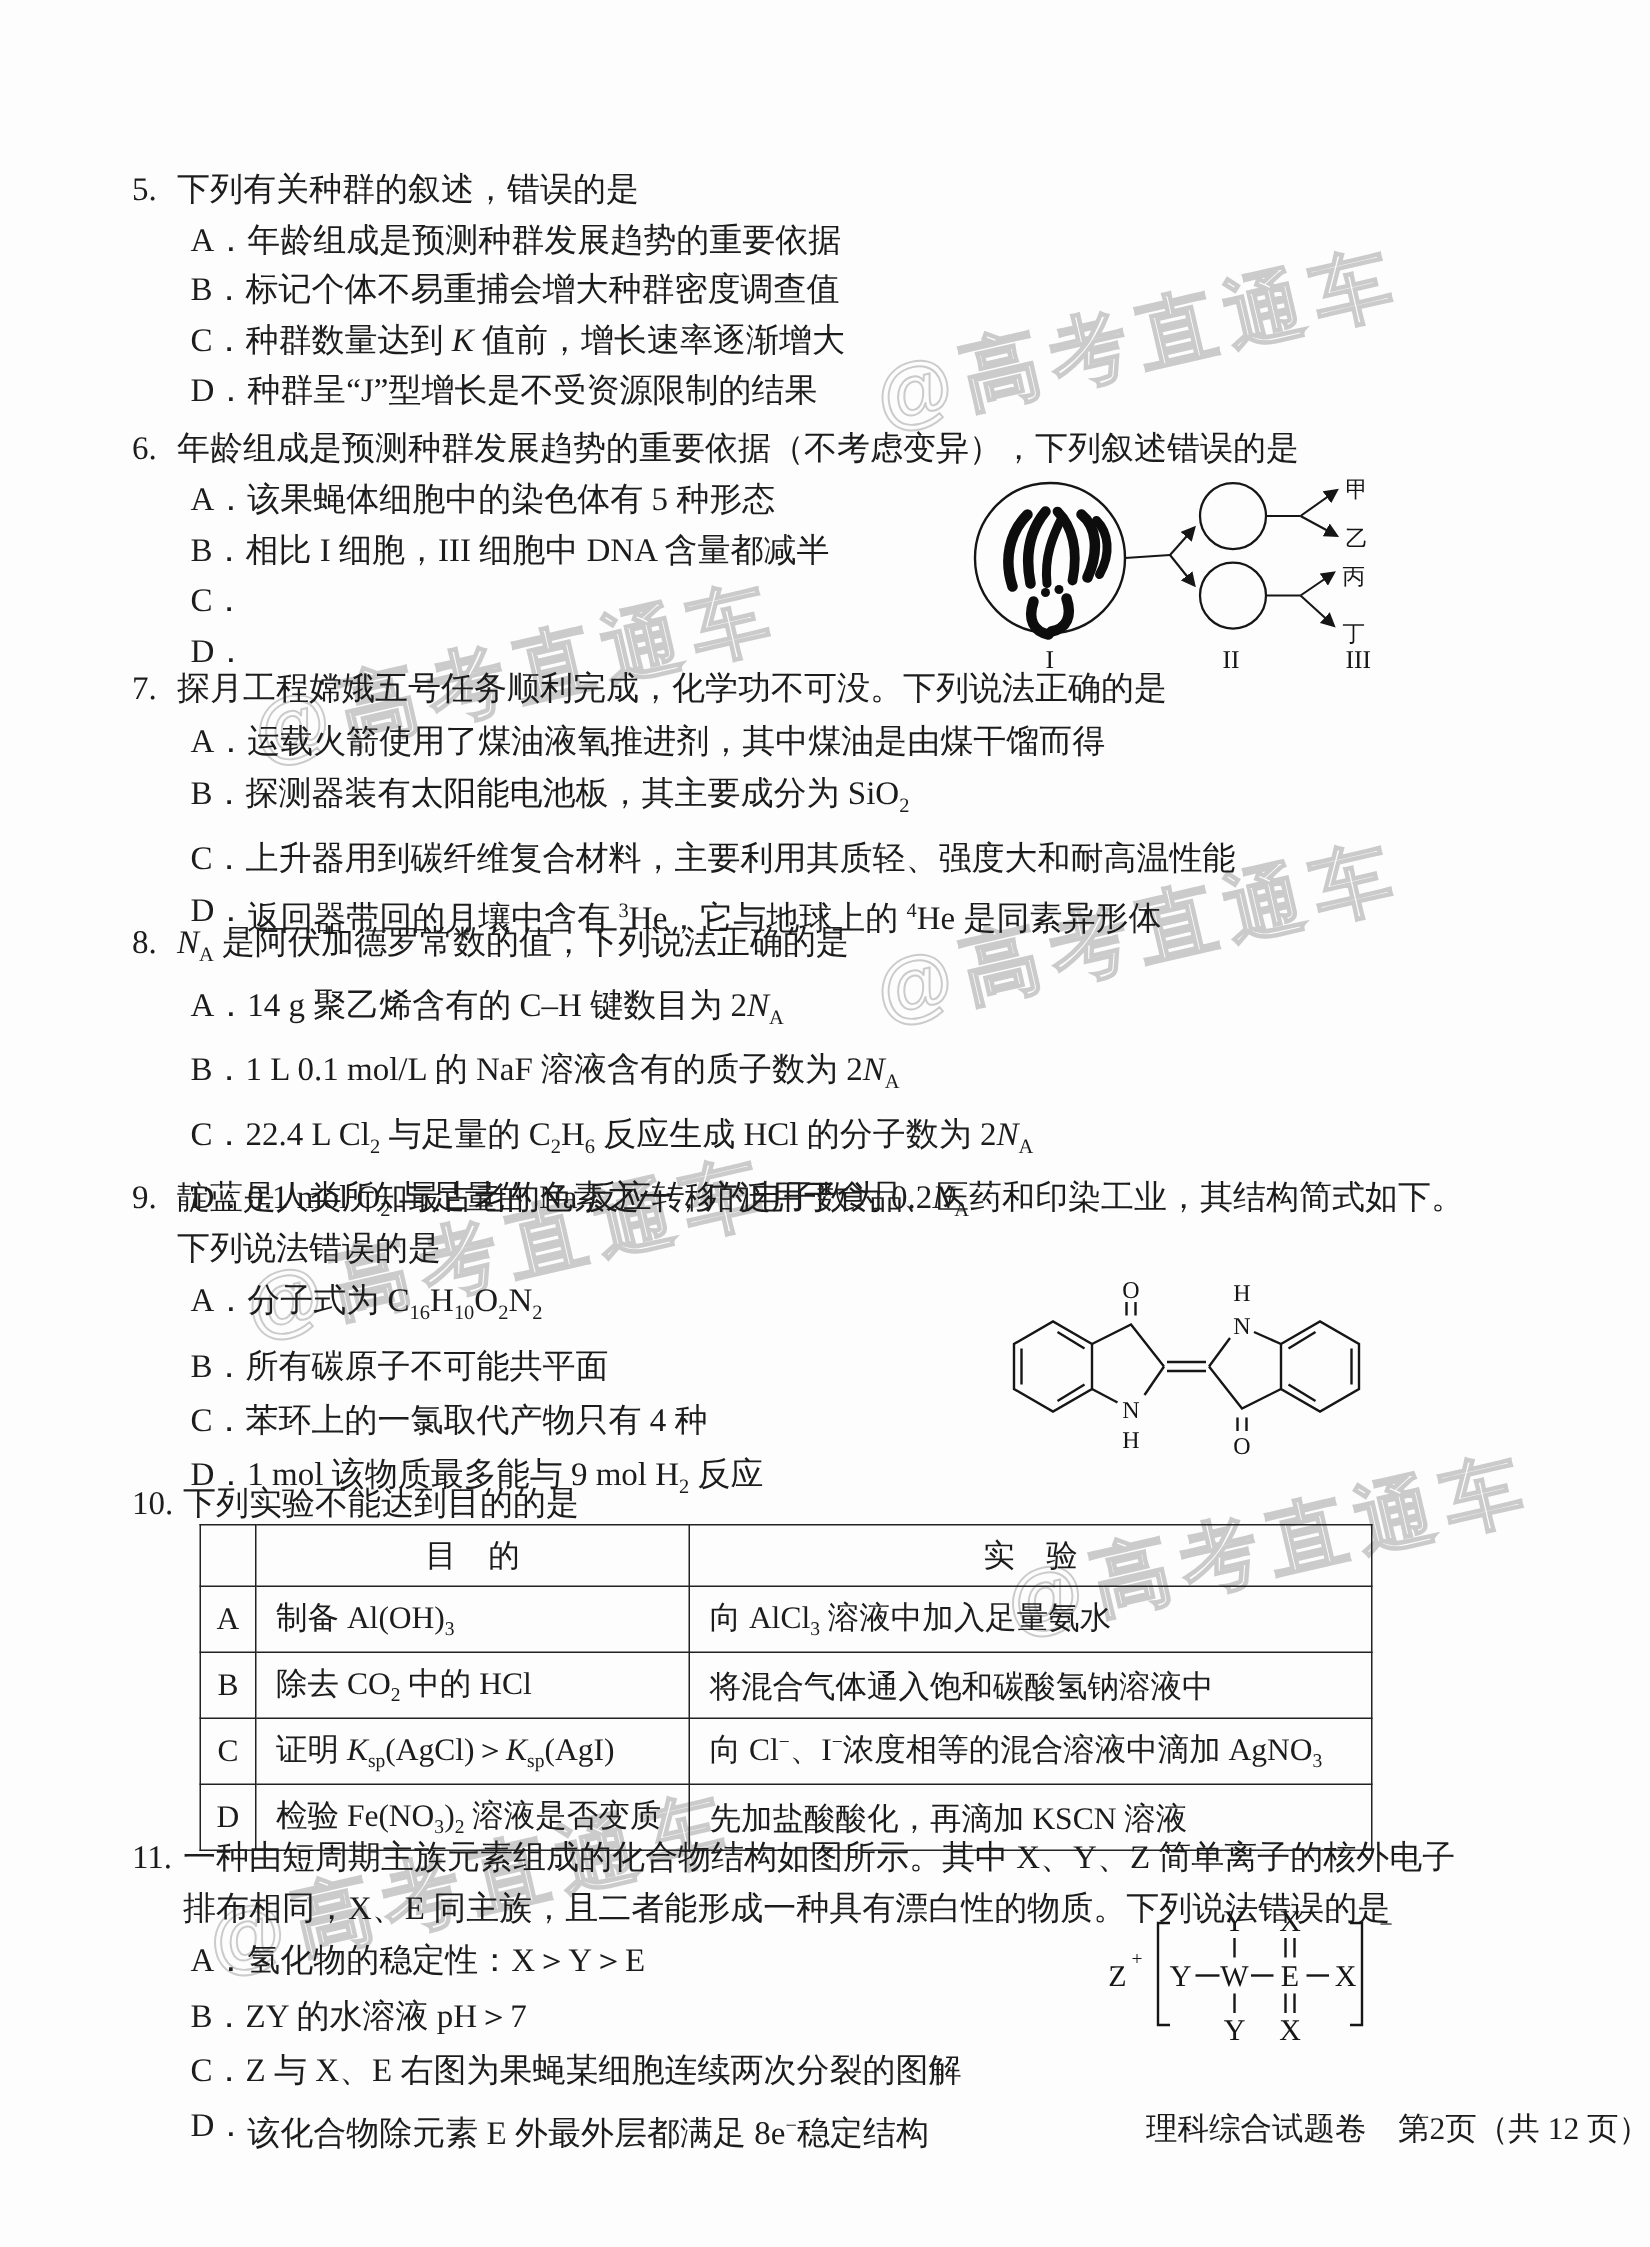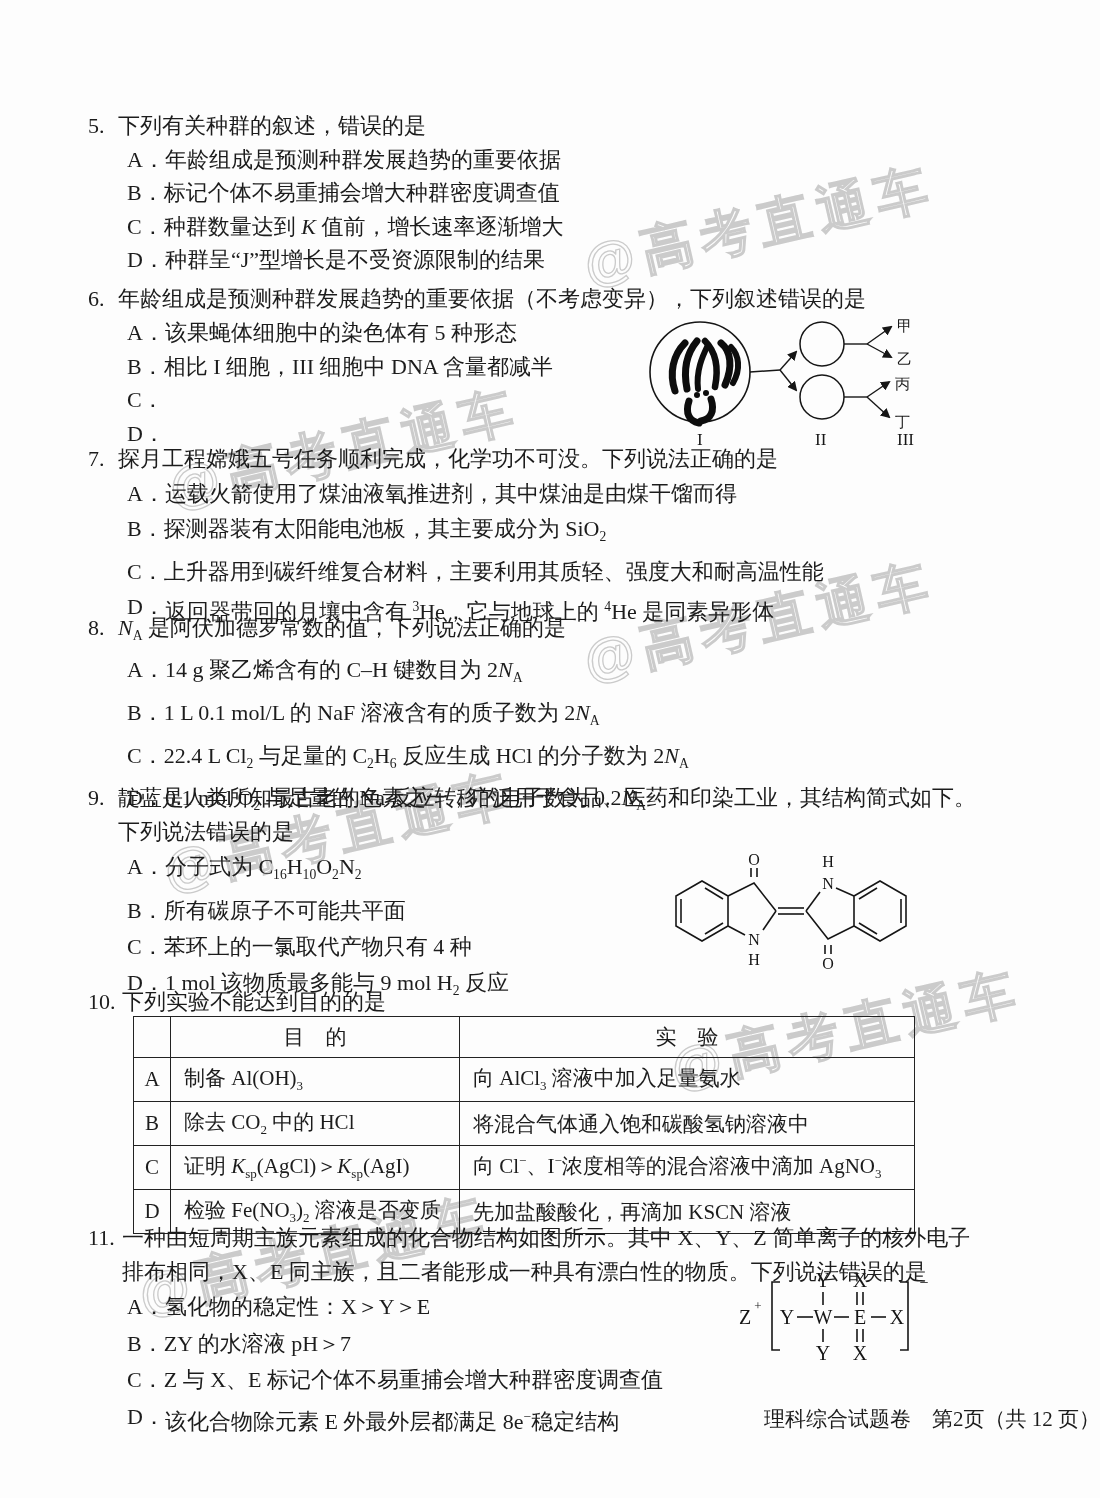--- a/index.html
+++ b/index.html
@@ -329,21 +329,21 @@
       <div class="opt">
           <span class="opt-label">A．</span>
           <span class="opt-text">氢化物的稳定性：X＞Y＞E</span>
         </div>
       <div class="opt">
           <span class="opt-label">B．</span>
           <span class="opt-text">ZY 的水溶液 pH＞7</span>
         </div>
       <div class="opt">
           <span class="opt-label">C．</span>
-          <span class="opt-text">Z 与 X、E 标记个体不易重捕会增大种群密度调查值</span>
+          <span class="opt-text">Z 与 X、E 右图为果蝇某细胞连续两次分裂的图解</span>
         </div>
       <div class="opt">
           <span class="opt-label">D．</span>
           <span class="opt-text">该化合物除元素 E 外最外层都满足 8e<sup>−</sup>稳定结构</span>
         </div>
     </div>
   </div>
 
   <svg class="diagram" id="diag-q11" width="240" height="132" viewBox="0 0 240 132">
     <g font-size="20" text-anchor="middle">

